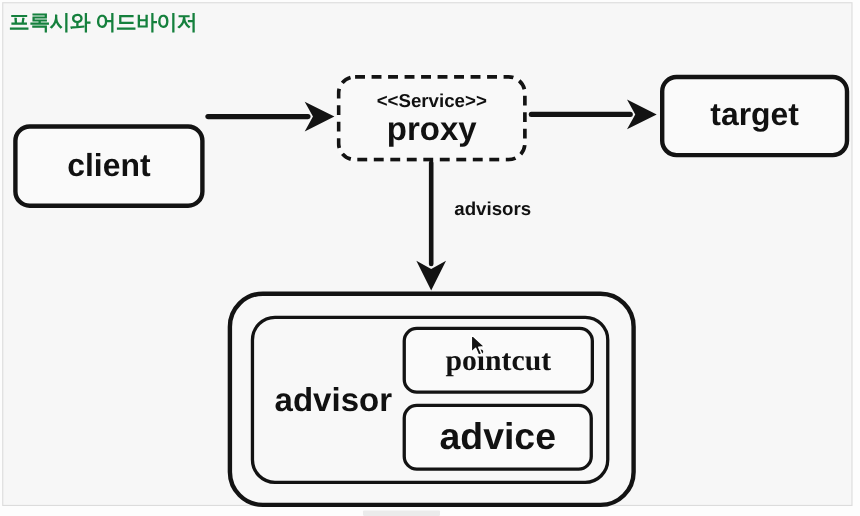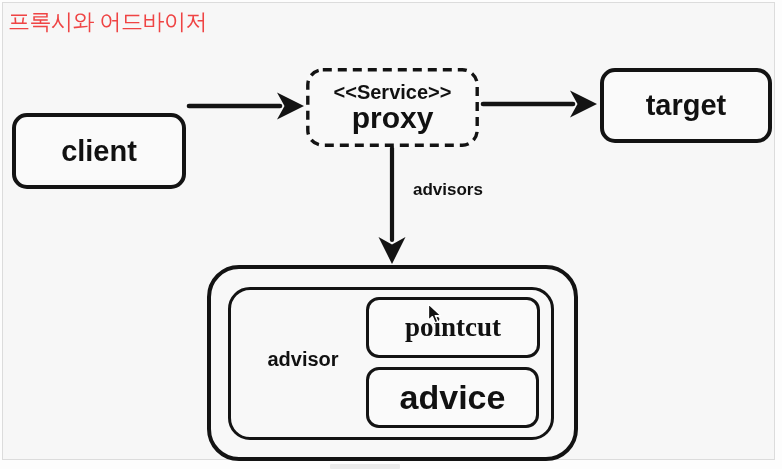--- a/index.html
+++ b/index.html
@@ -16,42 +16,42 @@
   .panel{
     position:absolute;
     left:2px;top:2px;width:773px;height:458px;
     background:#f7f7f7;
     border:1px solid #dcdcdc;
     box-sizing:border-box;
   }
   .title{
     position:absolute;
     left:8px;top:7px;
-    font-size:22px;font-weight:400;color:#ef4444;
+    font-size:19px;font-weight:700;color:#15803d;
     letter-spacing:-0.5px;
   }
   .node{
     position:absolute;
     box-sizing:border-box;
     background:#fafafa;
     display:flex;align-items:center;justify-content:center;
     color:#111;font-weight:700;
   }
   .node-solid{
     border:4px solid #131313;
     border-radius:15px;
   }
   .node-client{left:12px;top:68px;width:174px;height:76px;font-size:29px;margin-top:45px;}
   .node-target{left:600px;top:68px;width:172px;height:75px;font-size:29px;text-align:center;}
   .node-proxy{
     left:306px;top:68px;width:173px;height:79px;
     flex-direction:column;justify-content:center;
     background:#f9f9f9;border-radius:16px;
   }
-  .node-proxy .stereotype{font-size:20px;font-weight:700;line-height:20px;}
+  .node-proxy .stereotype{font-size:17px;font-weight:700;line-height:20px;}
   .node-proxy .proxy-label{font-size:30px;font-weight:700;line-height:32px;}
   .proxy-border{position:absolute;left:0;top:0;width:100%;height:100%;pointer-events:none;}
   .arrows{
     position:absolute;left:0;top:0;width:782px;height:469px;
     pointer-events:none;
   }
   .edge-label{
     position:absolute;left:413px;top:180px;
     font-size:17px;font-weight:700;color:#111;
   }
@@ -63,21 +63,21 @@
   }
   .advisor-inner{
     position:absolute;left:228px;top:287px;width:326px;height:153px;
     box-sizing:border-box;
     border:3.5px solid #131313;border-radius:22px;
     background:#f8f8f8;
   }
   .advisor-label{
     position:absolute;left:246px;top:348px;width:114px;
     text-align:center;
-    font-size:20px;font-weight:700;color:#111;
+    font-size:30px;font-weight:700;color:#111;
   }
   .node-pointcut{left:366px;top:297px;width:174px;height:61px;border-width:3.5px;border-radius:13px;font-size:27px;font-family:Liberation Serif, serif;}
   .node-advice{left:366px;top:367px;width:173px;height:61px;border-width:3.5px;border-radius:13px;font-size:34px;}
   .cursor{
     position:absolute;left:427px;top:303px;width:15px;height:22px;
     pointer-events:none;
   }
   .bottom-artifact{
     position:absolute;left:330px;top:464px;width:70px;height:5px;
     background:#ebebeb;border-radius:1px;

